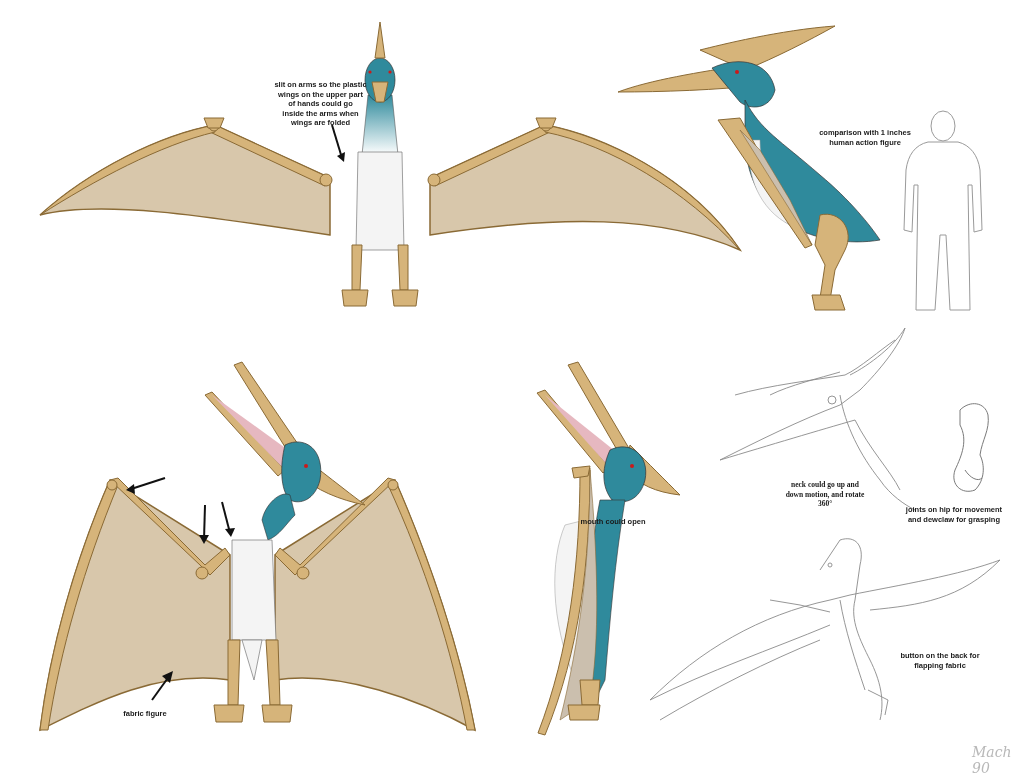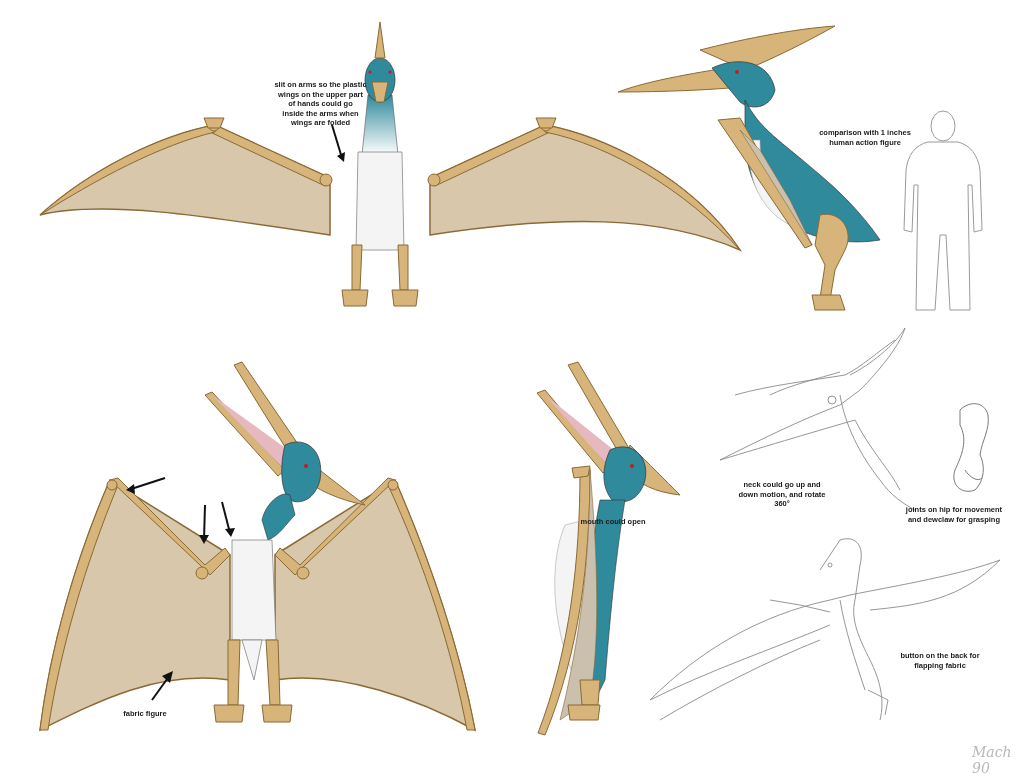--- a/index.html
+++ b/index.html
@@ -165,21 +165,21 @@
 </svg>
 
 <div class="note" style="left:268px;top:80px;width:105px;">slit on arms so the plastic
 wings on the upper part
 of hands could go
 inside the arms when
 wings are folded</div>
 <div class="note" style="left:815px;top:128px;width:100px;">comparison with 1 inches
 human action figure</div>
 <div class="note" style="left:578px;top:517px;width:70px;">mouth could open</div>
-<div class="note" style="left:737px;top:480px;width:90px;">neck could go up and
+<div class="note" style="left:780px;top:480px;width:90px;font-family:Liberation Serif, serif;">neck could go up and
 down motion, and rotate
 360°</div>
 <div class="note" style="left:904px;top:505px;width:100px;">joints on hip for movement
 and dewclaw for grasping</div>
 <div class="note" style="left:895px;top:651px;width:90px;">button on the back for
 flapping fabric</div>
 <div class="note" style="left:115px;top:709px;width:60px;">fabric figure</div>
 <div class="sig" style="left:972px;top:744px;">Mach 90</div>
 
 </div>

